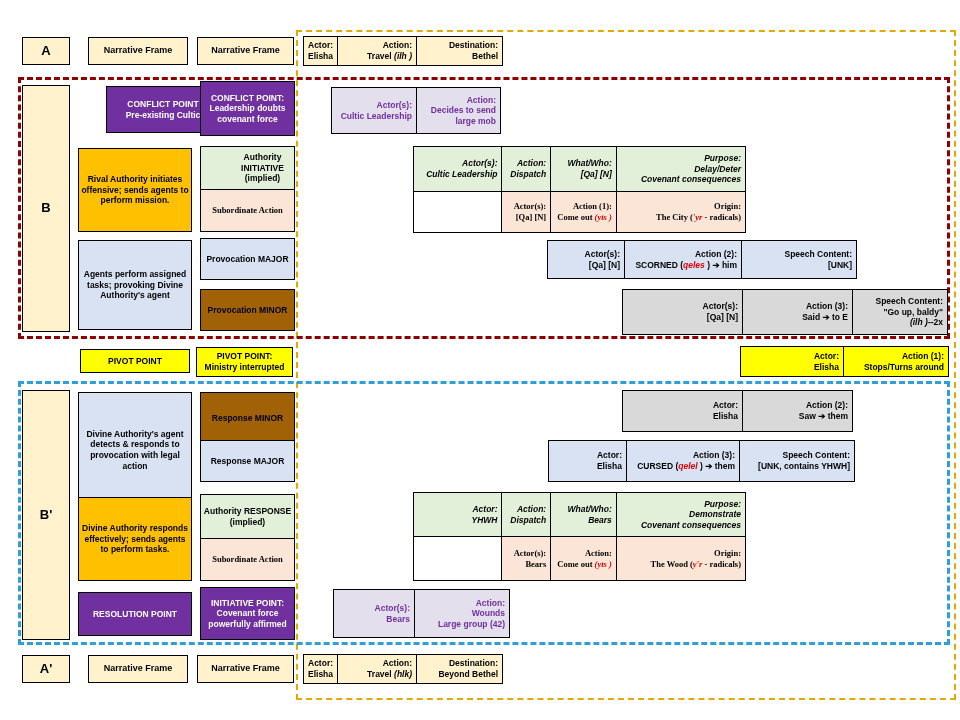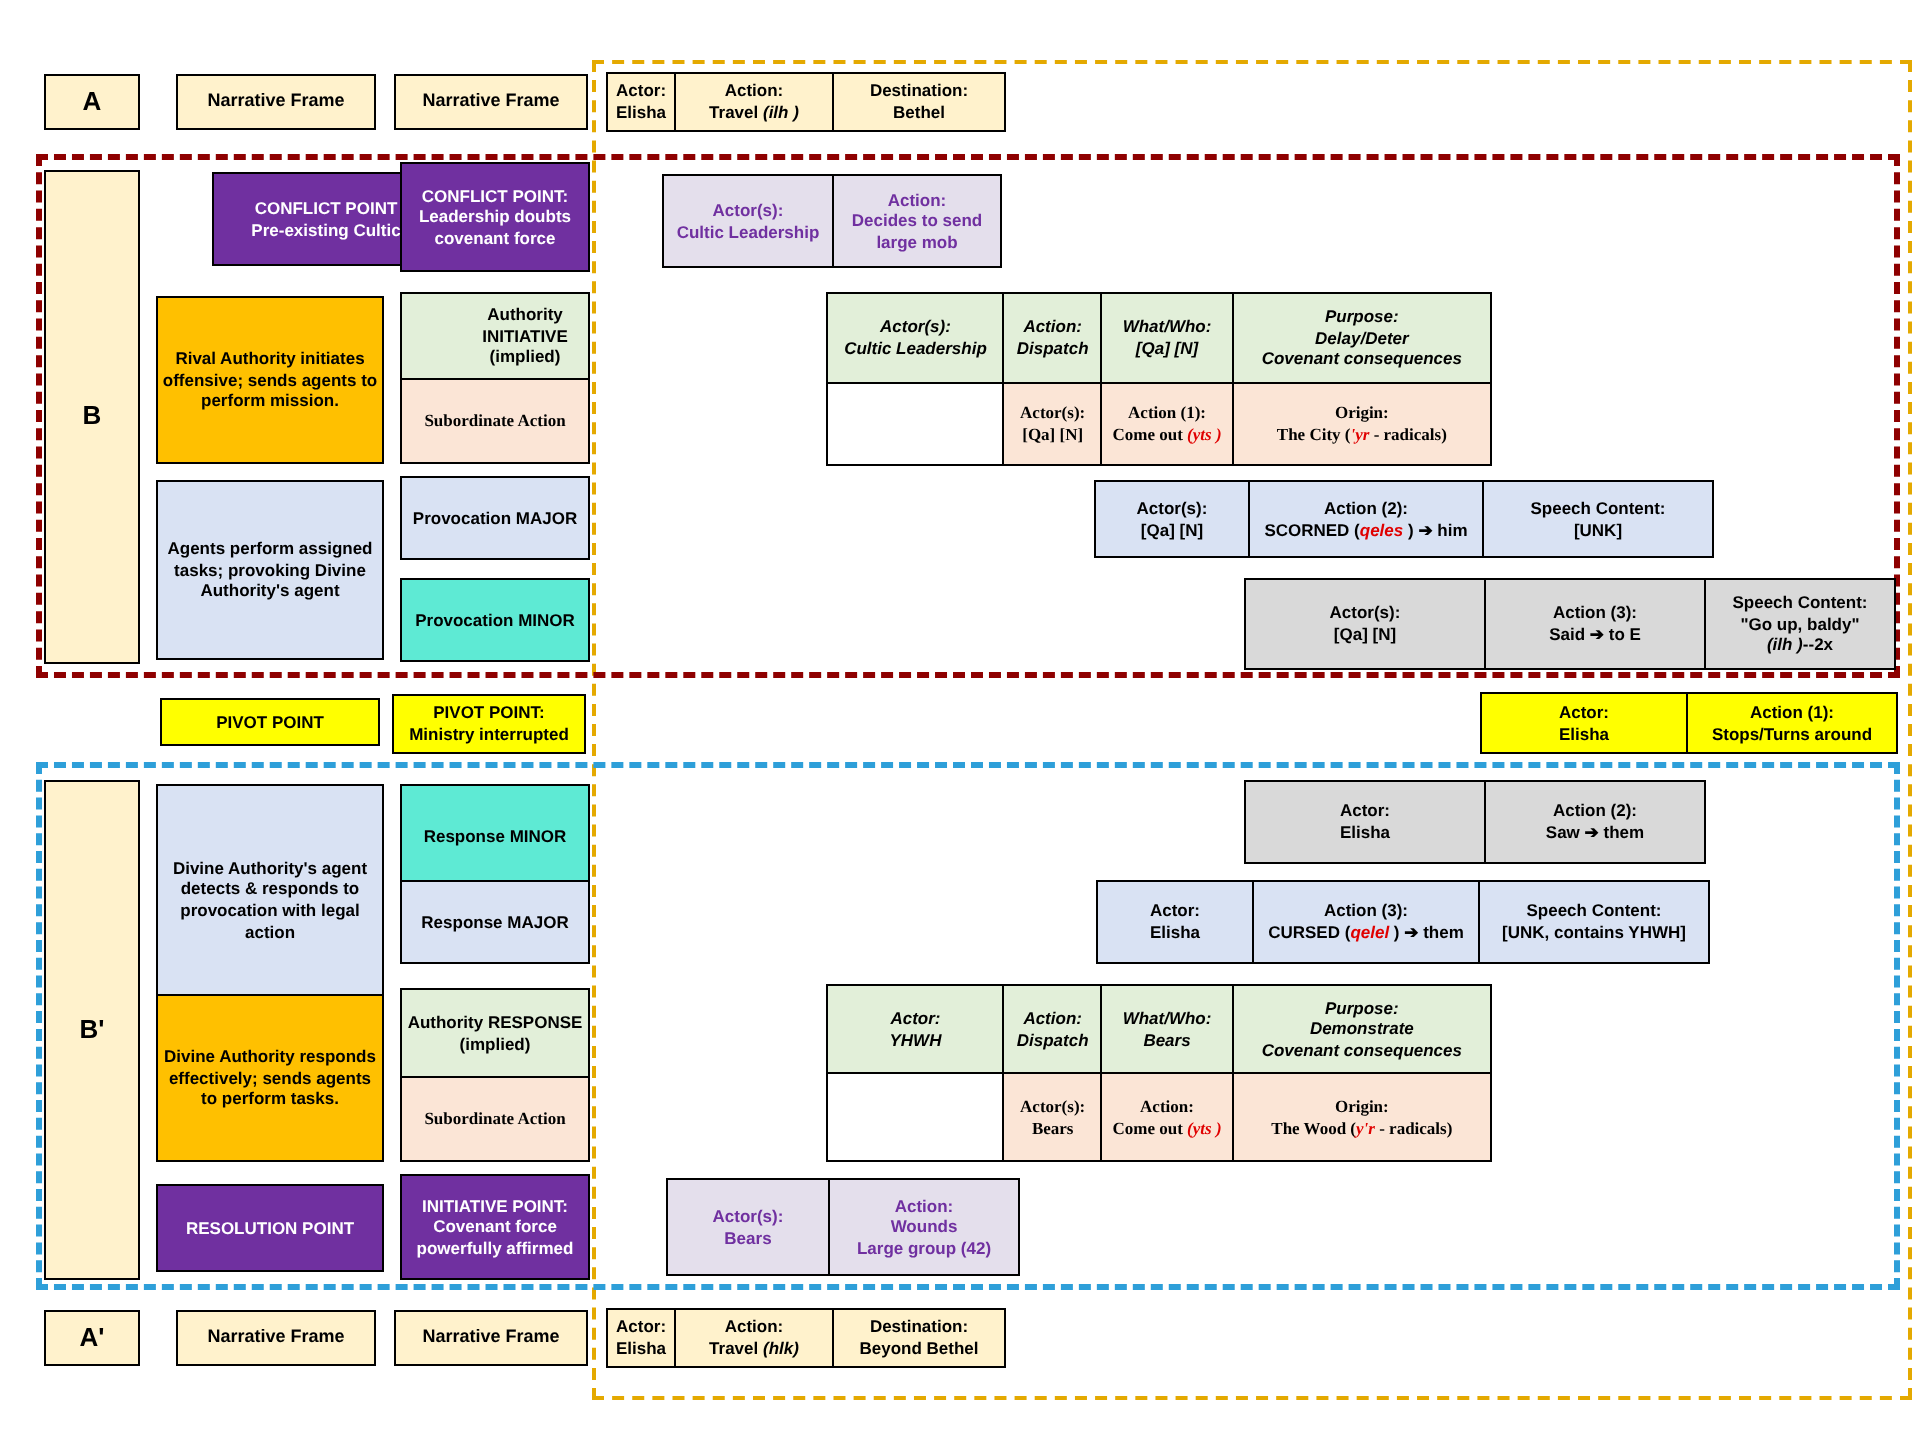--- a/index.html
+++ b/index.html
@@ -7,36 +7,36 @@
     width:960px;height:720px;position:relative;background:#ffffff;
     font-family:"Liberation Sans",sans-serif;font-weight:bold;color:#000;
     font-size:9px;line-height:1.25;
   }
   .abs{position:absolute;box-sizing:border-box;}
   .box{border:1.5px solid #000;display:flex;flex-direction:column;align-items:center;justify-content:center;text-align:center;padding:1px 2px;}
   .tbl{border:1.5px solid #000;display:flex;font-size:8.5px;}
   .vtbl{border:1.5px solid #000;display:flex;flex-direction:column;font-size:8.5px;}
   .trow{display:flex;}
   .trow + .trow{border-top:1.5px solid #000;}
-  .tcell{padding:1px 4px;display:flex;flex-direction:column;justify-content:center;text-align:center;box-sizing:border-box;}
+  .tcell{padding:1px 4px;display:flex;flex-direction:column;justify-content:center;text-align:right;box-sizing:border-box;}
   .tcell + .tcell{border-left:1.5px solid #000;}
   .nw{white-space:nowrap;}
   .it{font-style:italic;}
   .red{color:#e00000;font-style:italic;}
   .cream{background:#FFF2CC;}
   .purple{background:#7030A0;color:#fff;}
   .lpurple{background:#E4DFEC;color:#7030A0;}
   .orange{background:#FFC000;}
   .yellow{background:#FFFF00;}
   .green{background:#E2EFD9;}
   .greenrow{background:#E2EFD9;font-style:italic;}
   .pink{background:#FBE5D6;font-family:Liberation Serif, serif;}
   .lblue{background:#D9E2F3;}
   .gray{background:#D9D9D9;}
-  .wgray{background:#5eead4;}
+  .wgray{background:#a16207;}
   .white{background:#fff;}
   .fslabel{font-size:13px;}
   .dash-yellow{border:2.5px dashed #E4A900;}
   .dash-red{border:3px dashed #8E0000;}
   .dash-blue{border:3px dashed #2E9FD9;}
 </style>
 </head>
 <body>
 
 <div class="abs dash-yellow" style="left:296px;top:30px;width:660px;height:670px;"></div>

